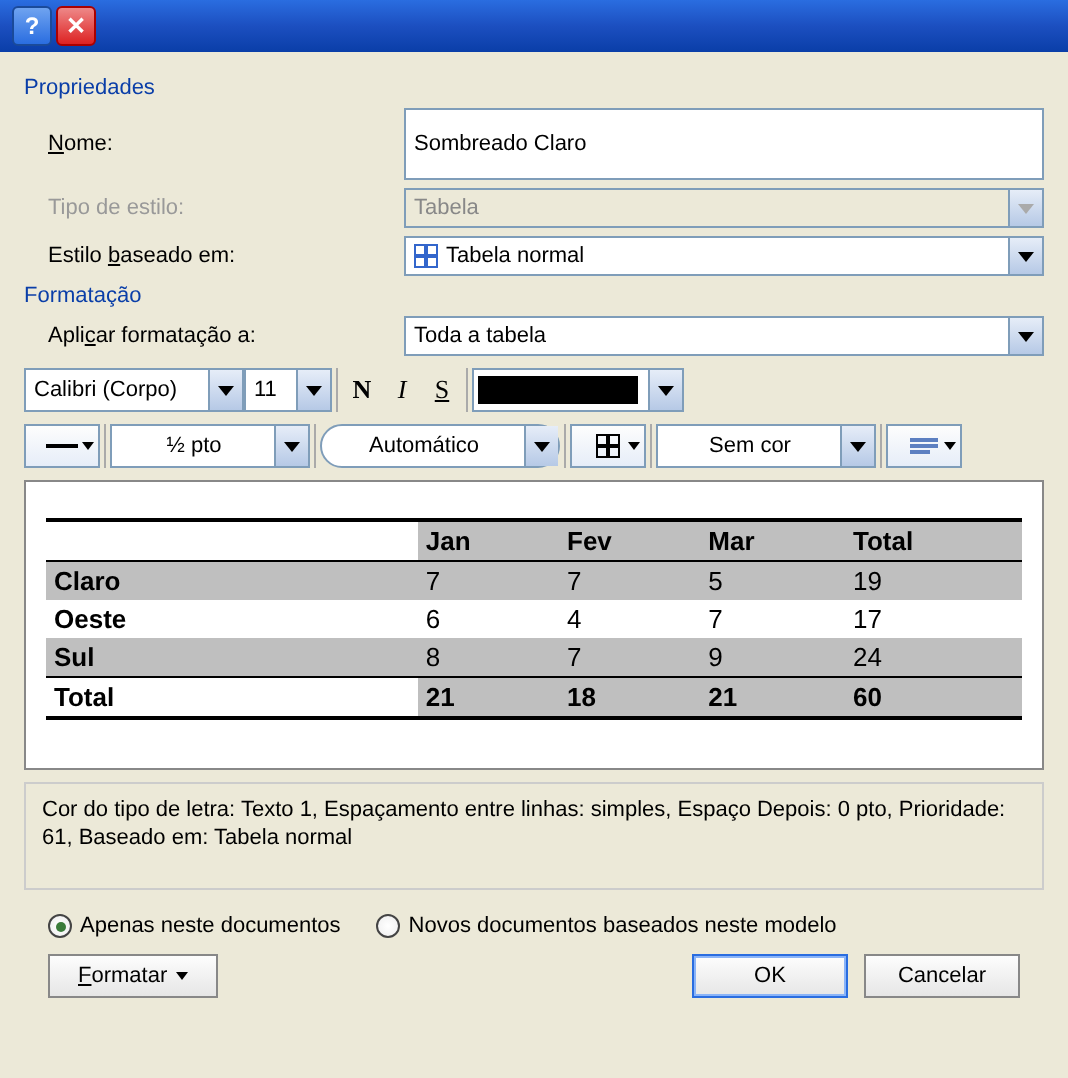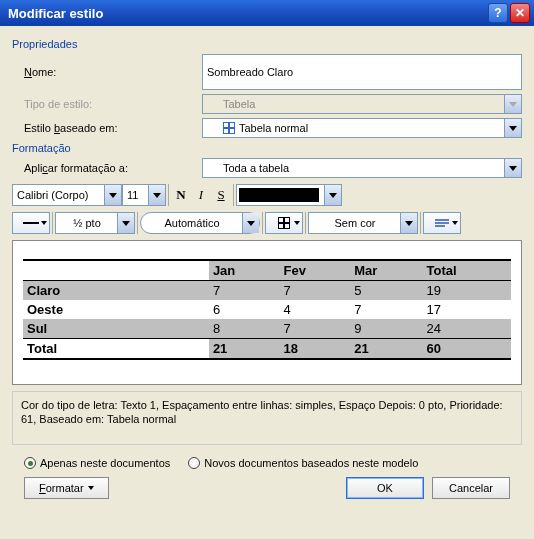--- a/index.html
+++ b/index.html
@@ -10,21 +10,21 @@
 .help-btn { background: linear-gradient(to bottom, #6fa3f0, #2a6de0); border: 1px solid #1a4a9a; color: #fff; }
 .close-btn { background: linear-gradient(to bottom, #e88, #d22); border: 1px solid #a00; color: #fff; }
 .content { padding: 8px 12px 10px 12px; }
 .section-label { color: #0a3ea8; font-size: 11px; margin: 4px 0 2px 0; }
 .row { display: flex; align-items: center; margin: 4px 0; }
 .label-col { width: 190px; padding-left: 12px; }
 .underline { text-decoration: underline; text-decoration-color:#000; }
 .field-col { flex: 1; }
 input.text, select.combo { width: 100%; height: 36px; border: 1px solid #7f9db9; background: #fff; padding: 0 4px; font: inherit; }
 .disabled-text { color: #999; }
-.combo-table { background: #fff; border: 1px solid #7f9db9; height: 20px; display: flex; align-items: center; padding: 0 20px; position: relative; }
+.combo-table { background: #fff; border: 1px solid #7f9db9; height: 20px; display: flex; align-items: center; padding: 0 4px; position: relative; }
 .combo-arrow { position: absolute; right: 0; top: 0; width: 17px; height: 100%; background: linear-gradient(to bottom,#e6edf8,#b6c9e6); border-left: 1px solid #7f9db9; display: flex; align-items: center; justify-content: center; }
 .arrow-down { width: 0; height: 0; border-left: 4px solid transparent; border-right: 4px solid transparent; border-top: 5px solid #4a6; border-top-color:#000;}
 .toolbar-row { display: flex; align-items: center; gap: 0; margin: 6px 0; }
 .tb-combo { height: 22px; border: 1px solid #7f9db9; background: #fff; display: flex; align-items: center; position: relative; padding: 0 20px 0 4px; }
 .tb-combo .combo-arrow { right: 0; }
 .tb-btn { width: 20px; height: 20px; display: flex; align-items: center; justify-content: center; font-family: "Times New Roman", serif; cursor: pointer; }
 .tb-btn.bold { font-weight: bold; font-size: 13px; }
 .tb-btn.italic { font-style: italic; font-size: 13px; }
 .tb-btn.under { text-decoration: underline; font-size: 13px; }
 .color-swatch { display:inline-block; width: 80px; height: 14px; background: #000; border: 1px solid #000; }
@@ -56,21 +56,20 @@
 .tiny-arrow{margin-left:4px;width:0;height:0;border-left:3px solid transparent;border-right:3px solid transparent;border-top:4px solid #000;display:inline-block;}
 .table-icon{width:12px;height:12px;display:inline-grid;grid-template-columns:1fr 1fr;grid-template-rows:1fr 1fr;margin-right:4px;}
 .table-icon span{border:1px solid #36c;}
 .para-icon{display:flex;flex-direction:column;gap:1px;}
 .para-icon i{display:block;width:14px;height:2px;background:#5c7fc1;}
 </style>
 </head>
 <body>
 
 <div class="titlebar">
-  <span class="titlebar-text">Modificar estilo</span>
   <div class="titlebar-btn help-btn">?</div>
   <div class="titlebar-btn close-btn">✕</div>
 </div>
 
 <div class="content">
 
   <div class="section-label">Propriedades</div>
 
   <div class="row">
     <div class="label-col"><span><span class="underline">N</span><span>ome:</span></span></div>
@@ -146,21 +145,21 @@
         </div>
     </div>
   </div>
 
   <div class="toolbar-row">
     <div class="btnsq split-left">
         <span class="hrline"></span>
         <span class="mini-arrow"></span>
       </div>
     <div class="sep"></div>
-    <div class="tb-combo" style="width:80px;text-align:center;justify-content:center;">
+    <div class="tb-combo" style="width:100px;text-align:center;justify-content:center;">
       <span>½ pto</span>
       <div class="combo-arrow">
           <div class="arrow-down"></div>
         </div>
     </div>
     <div class="sep"></div>
     <div class="tb-combo" style="width:120px;justify-content:center;border-radius:11px;">
       <span>Automático</span>
       <div class="combo-arrow">
           <div class="arrow-down"></div>

